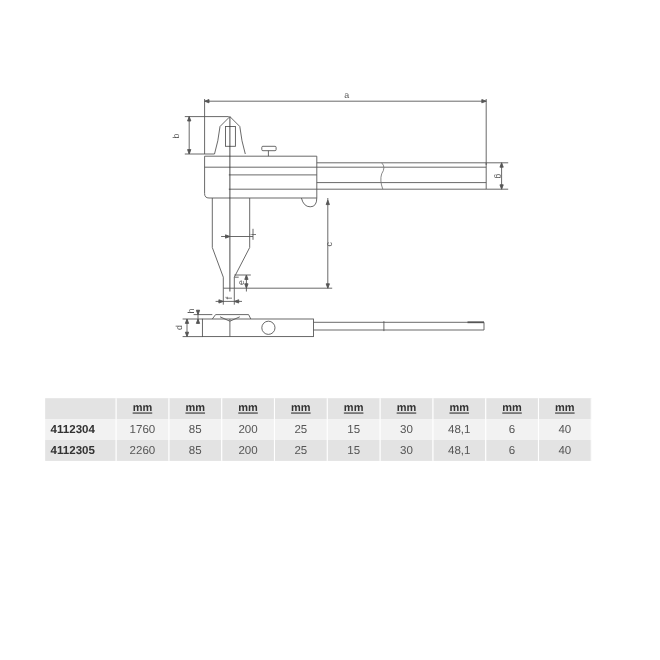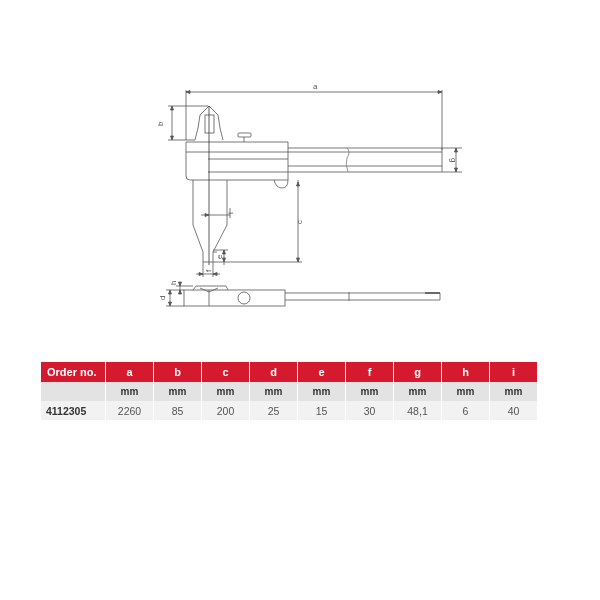--- a/index.html
+++ b/index.html
@@ -14,21 +14,21 @@
     font-size: 10.5px; color: #444;
   }
   table.spec th, table.spec td {
     height: 19px; padding: 0; text-align: center; vertical-align: middle;
     border-left: 1px solid #ffffff; border-right: 1px solid #ffffff;
   }
   table.spec thead tr.head th {
     background: #d51a2f; color: #ffffff; font-weight: bold; font-size: 11px; height: 20px;
   }
   table.spec thead tr.head th.order { text-align: left; padding-left: 6px; }
-  table.spec thead tr.units th { background: #e3e3e3; color: #333; font-weight: bold; font-size: 10px; }
+  table.spec thead tr.units th { background: #e3e3e3; color: #333; font-weight: bold; font-size: 10px; text-decoration: underline; }
   table.spec tbody tr:nth-child(odd) td { background: #f2f2f2; }
   table.spec tbody tr:nth-child(even) td { background: #e3e3e3; }
   table.spec tbody td.order { text-align: left; padding-left: 5px; font-weight: bold; color: #333; }
   table.spec tbody td { color: #555; }
 </style>
 </head>
 <body>
 
 <div class="drawing">
   <svg width="600" height="340" viewBox="0 0 600 340" xmlns="http://www.w3.org/2000/svg">
@@ -139,46 +139,46 @@
       <col style="width:48px">
       <col style="width:48px">
       <col style="width:48px">
     <col style="width:48px">
       <col style="width:48px">
       <col style="width:48px">
       <col style="width:48px">
       <col style="width:48px">
   </colgroup>
   <thead>
-    <tr class="head">
-      <th class="order">Order no.</th>
-      <th>a</th>
-      <th>b</th>
-      <th>c</th>
-      <th>d</th>
-      <th>e</th>
-      <th>f</th>
-      <th>g</th>
-      <th>h</th>
-      <th>i</th>
-    </tr>
     <tr class="units">
       <th></th>
       <th>mm</th>
       <th>mm</th>
       <th>mm</th>
       <th>mm</th>
       <th>mm</th>
       <th>mm</th>
       <th>mm</th>
       <th>mm</th>
       <th>mm</th>
     </tr>
   </thead>
   <tbody>
+    <tr>
+      <td class="order">4112304</td>
+      <td>1760</td>
+      <td>85</td>
+      <td>200</td>
+      <td>25</td>
+      <td>15</td>
+      <td>30</td>
+      <td>48,1</td>
+      <td>6</td>
+      <td>40</td>
+    </tr>
     <tr>
       <td class="order">4112305</td>
       <td>2260</td>
       <td>85</td>
       <td>200</td>
       <td>25</td>
       <td>15</td>
       <td>30</td>
       <td>48,1</td>
       <td>6</td>

